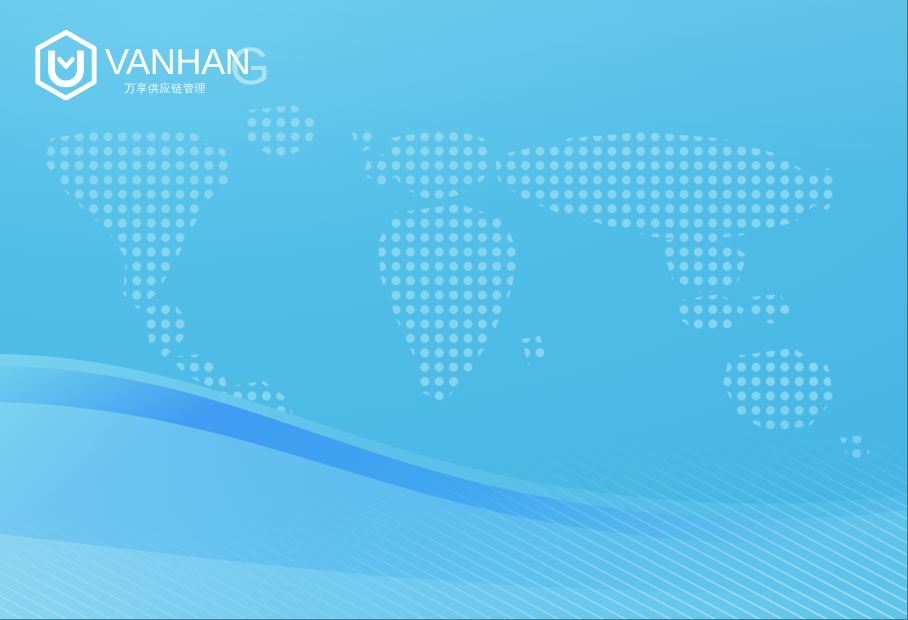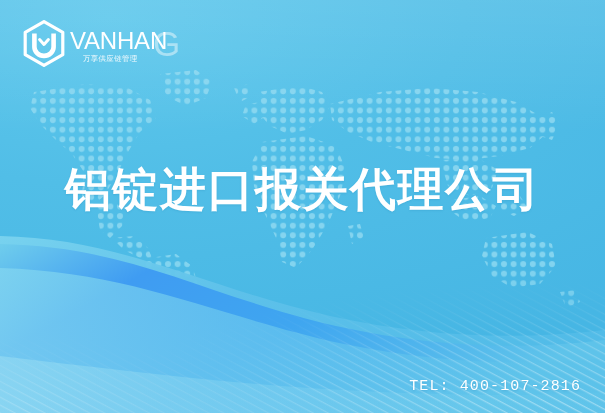--- a/index.html
+++ b/index.html
@@ -240,17 +240,15 @@
     <svg id="logo-word" viewBox="0 0 112 44">
 
       <text x="84" y="34" fill="#ffffff" fill-opacity="0.45" font-family="Liberation Sans, sans-serif" font-size="35" font-weight="400">G</text>
 
       <text x="1" y="27" fill="#ffffff" font-family="Liberation Sans, sans-serif" font-size="24" font-weight="400" letter-spacing="-0.2">VANHAN</text>
 
       <text x="14" y="39" fill="#ffffff" fill-opacity="0.92" font-family="DejaVu Sans, sans-serif" font-size="7.4" letter-spacing="0.4">万享供应链管理</text>
     </svg>
   </div>
 
-  <div id="headline">铝锭进口报关代理公司</div>
-
-  <div id="phone">TEL: 400-107-2816</div>
+
 
 </div>
 
 </body></html>

